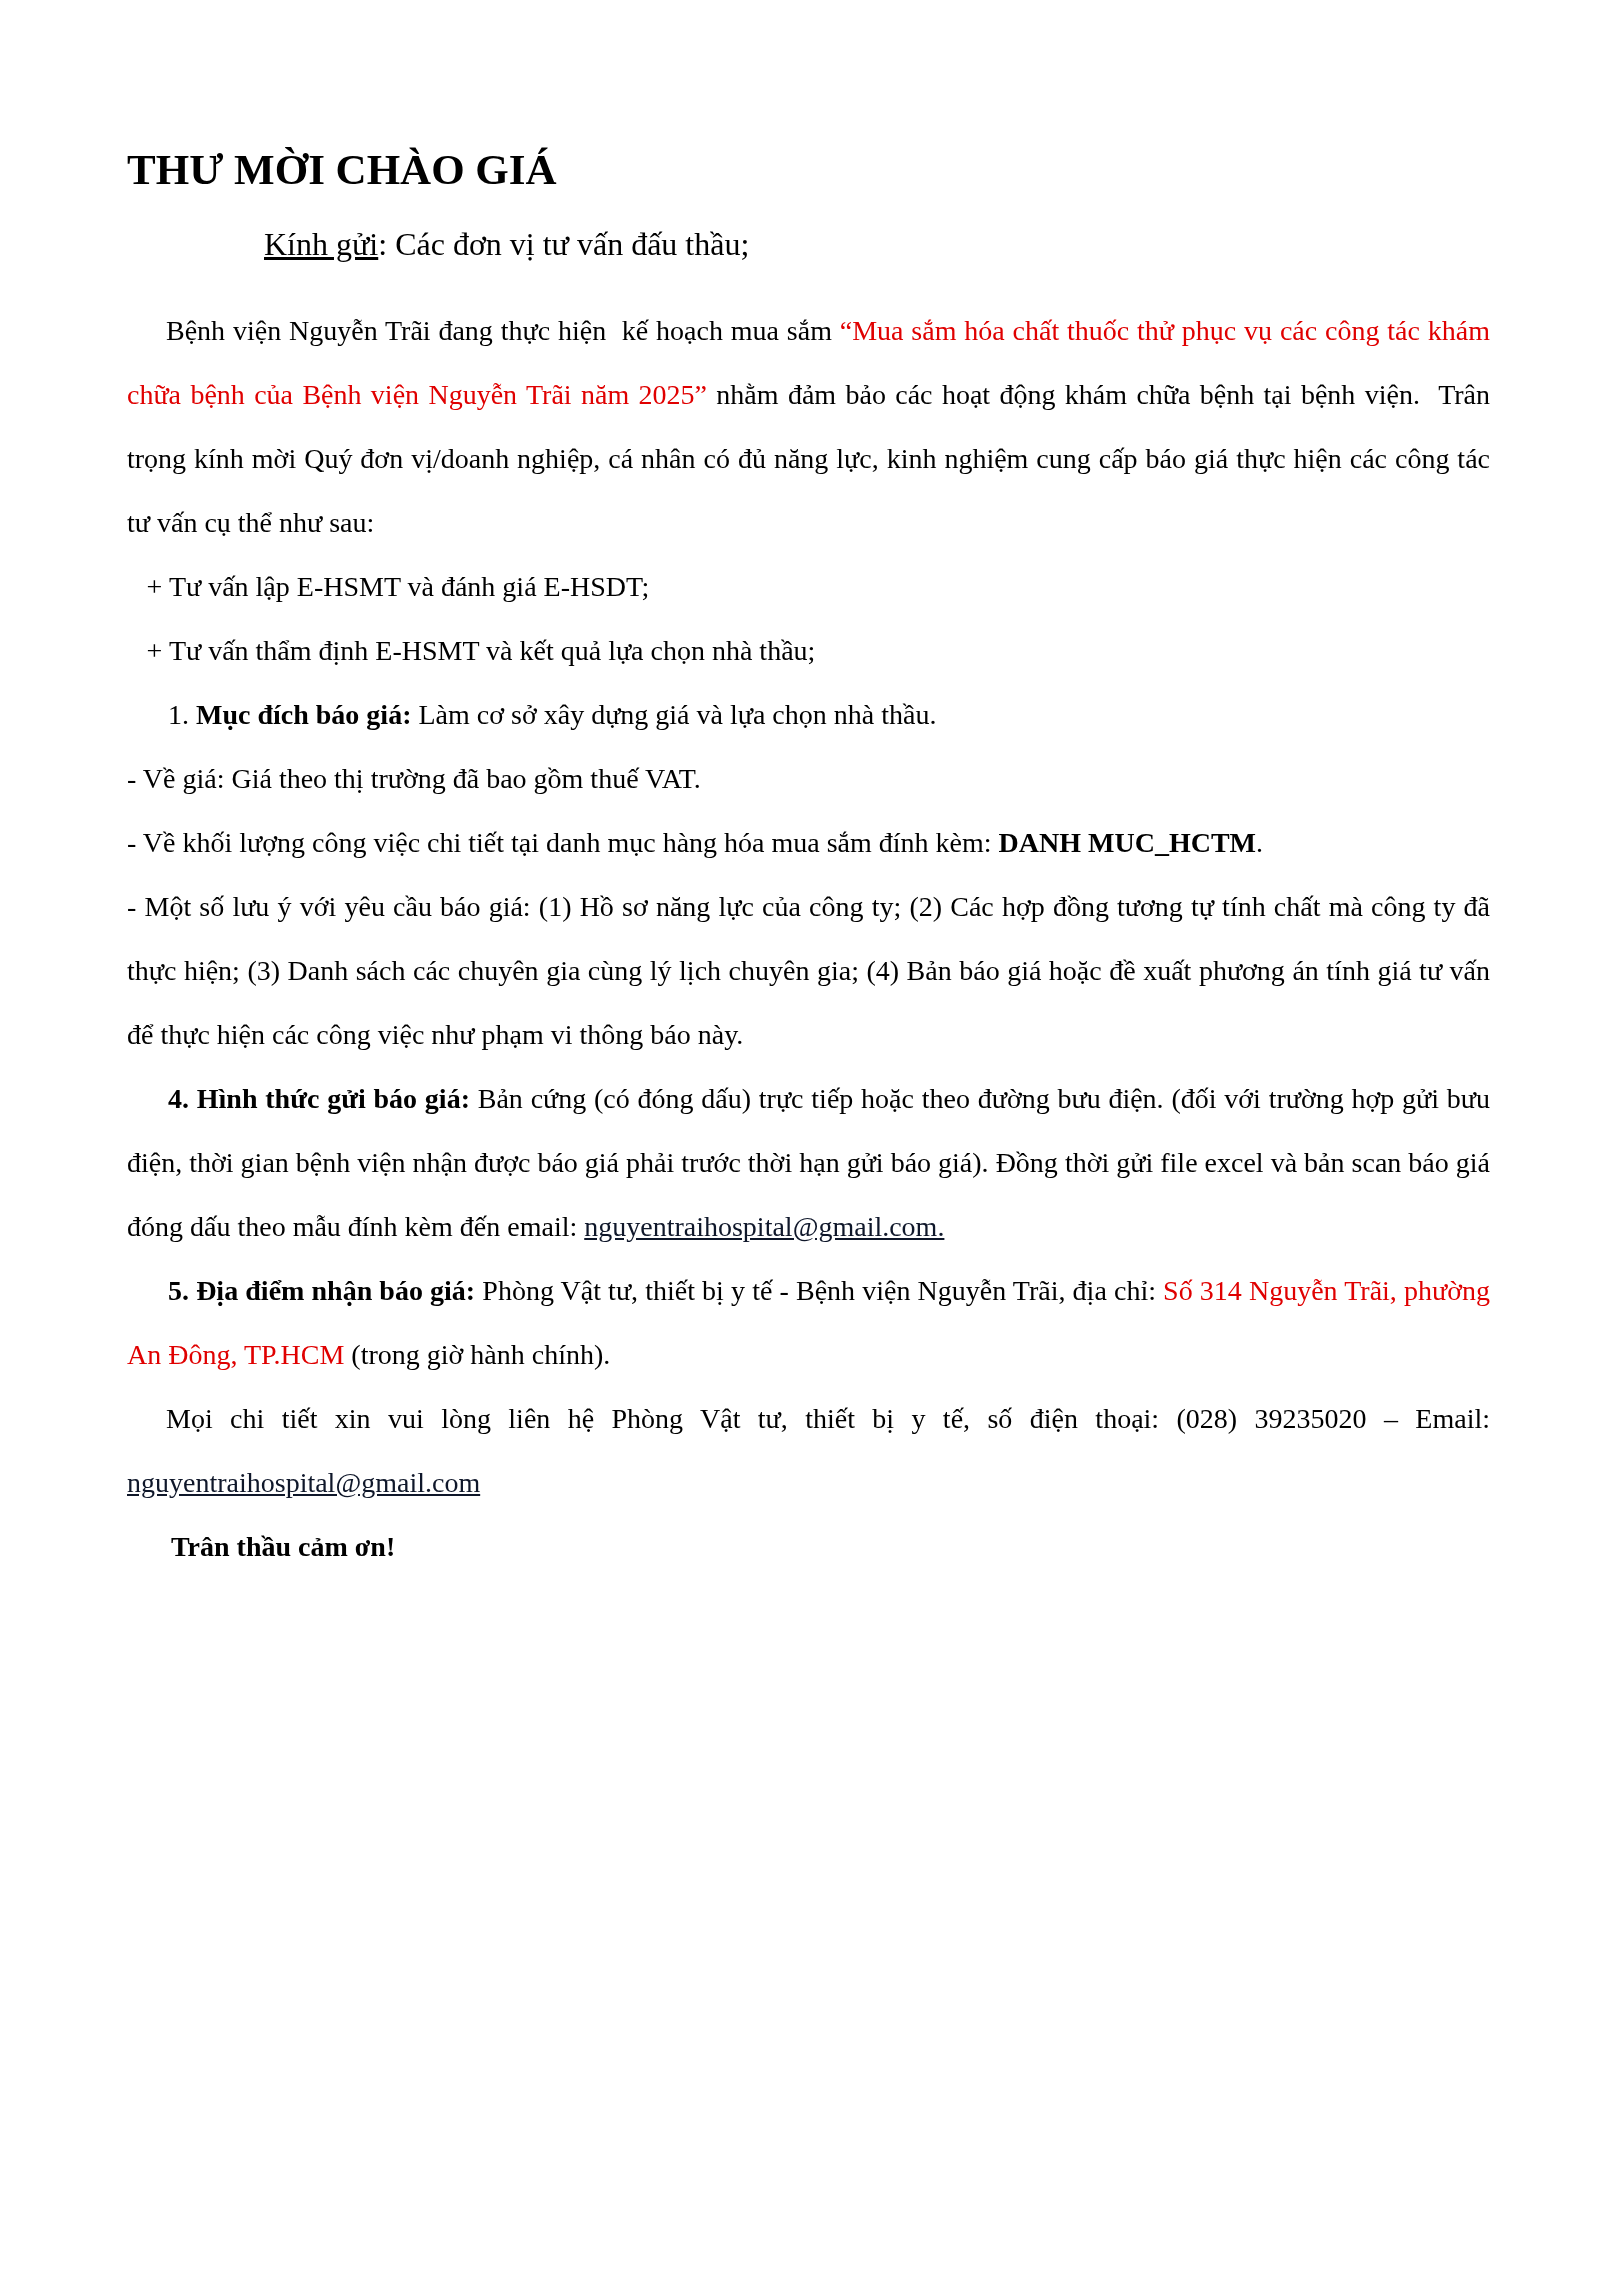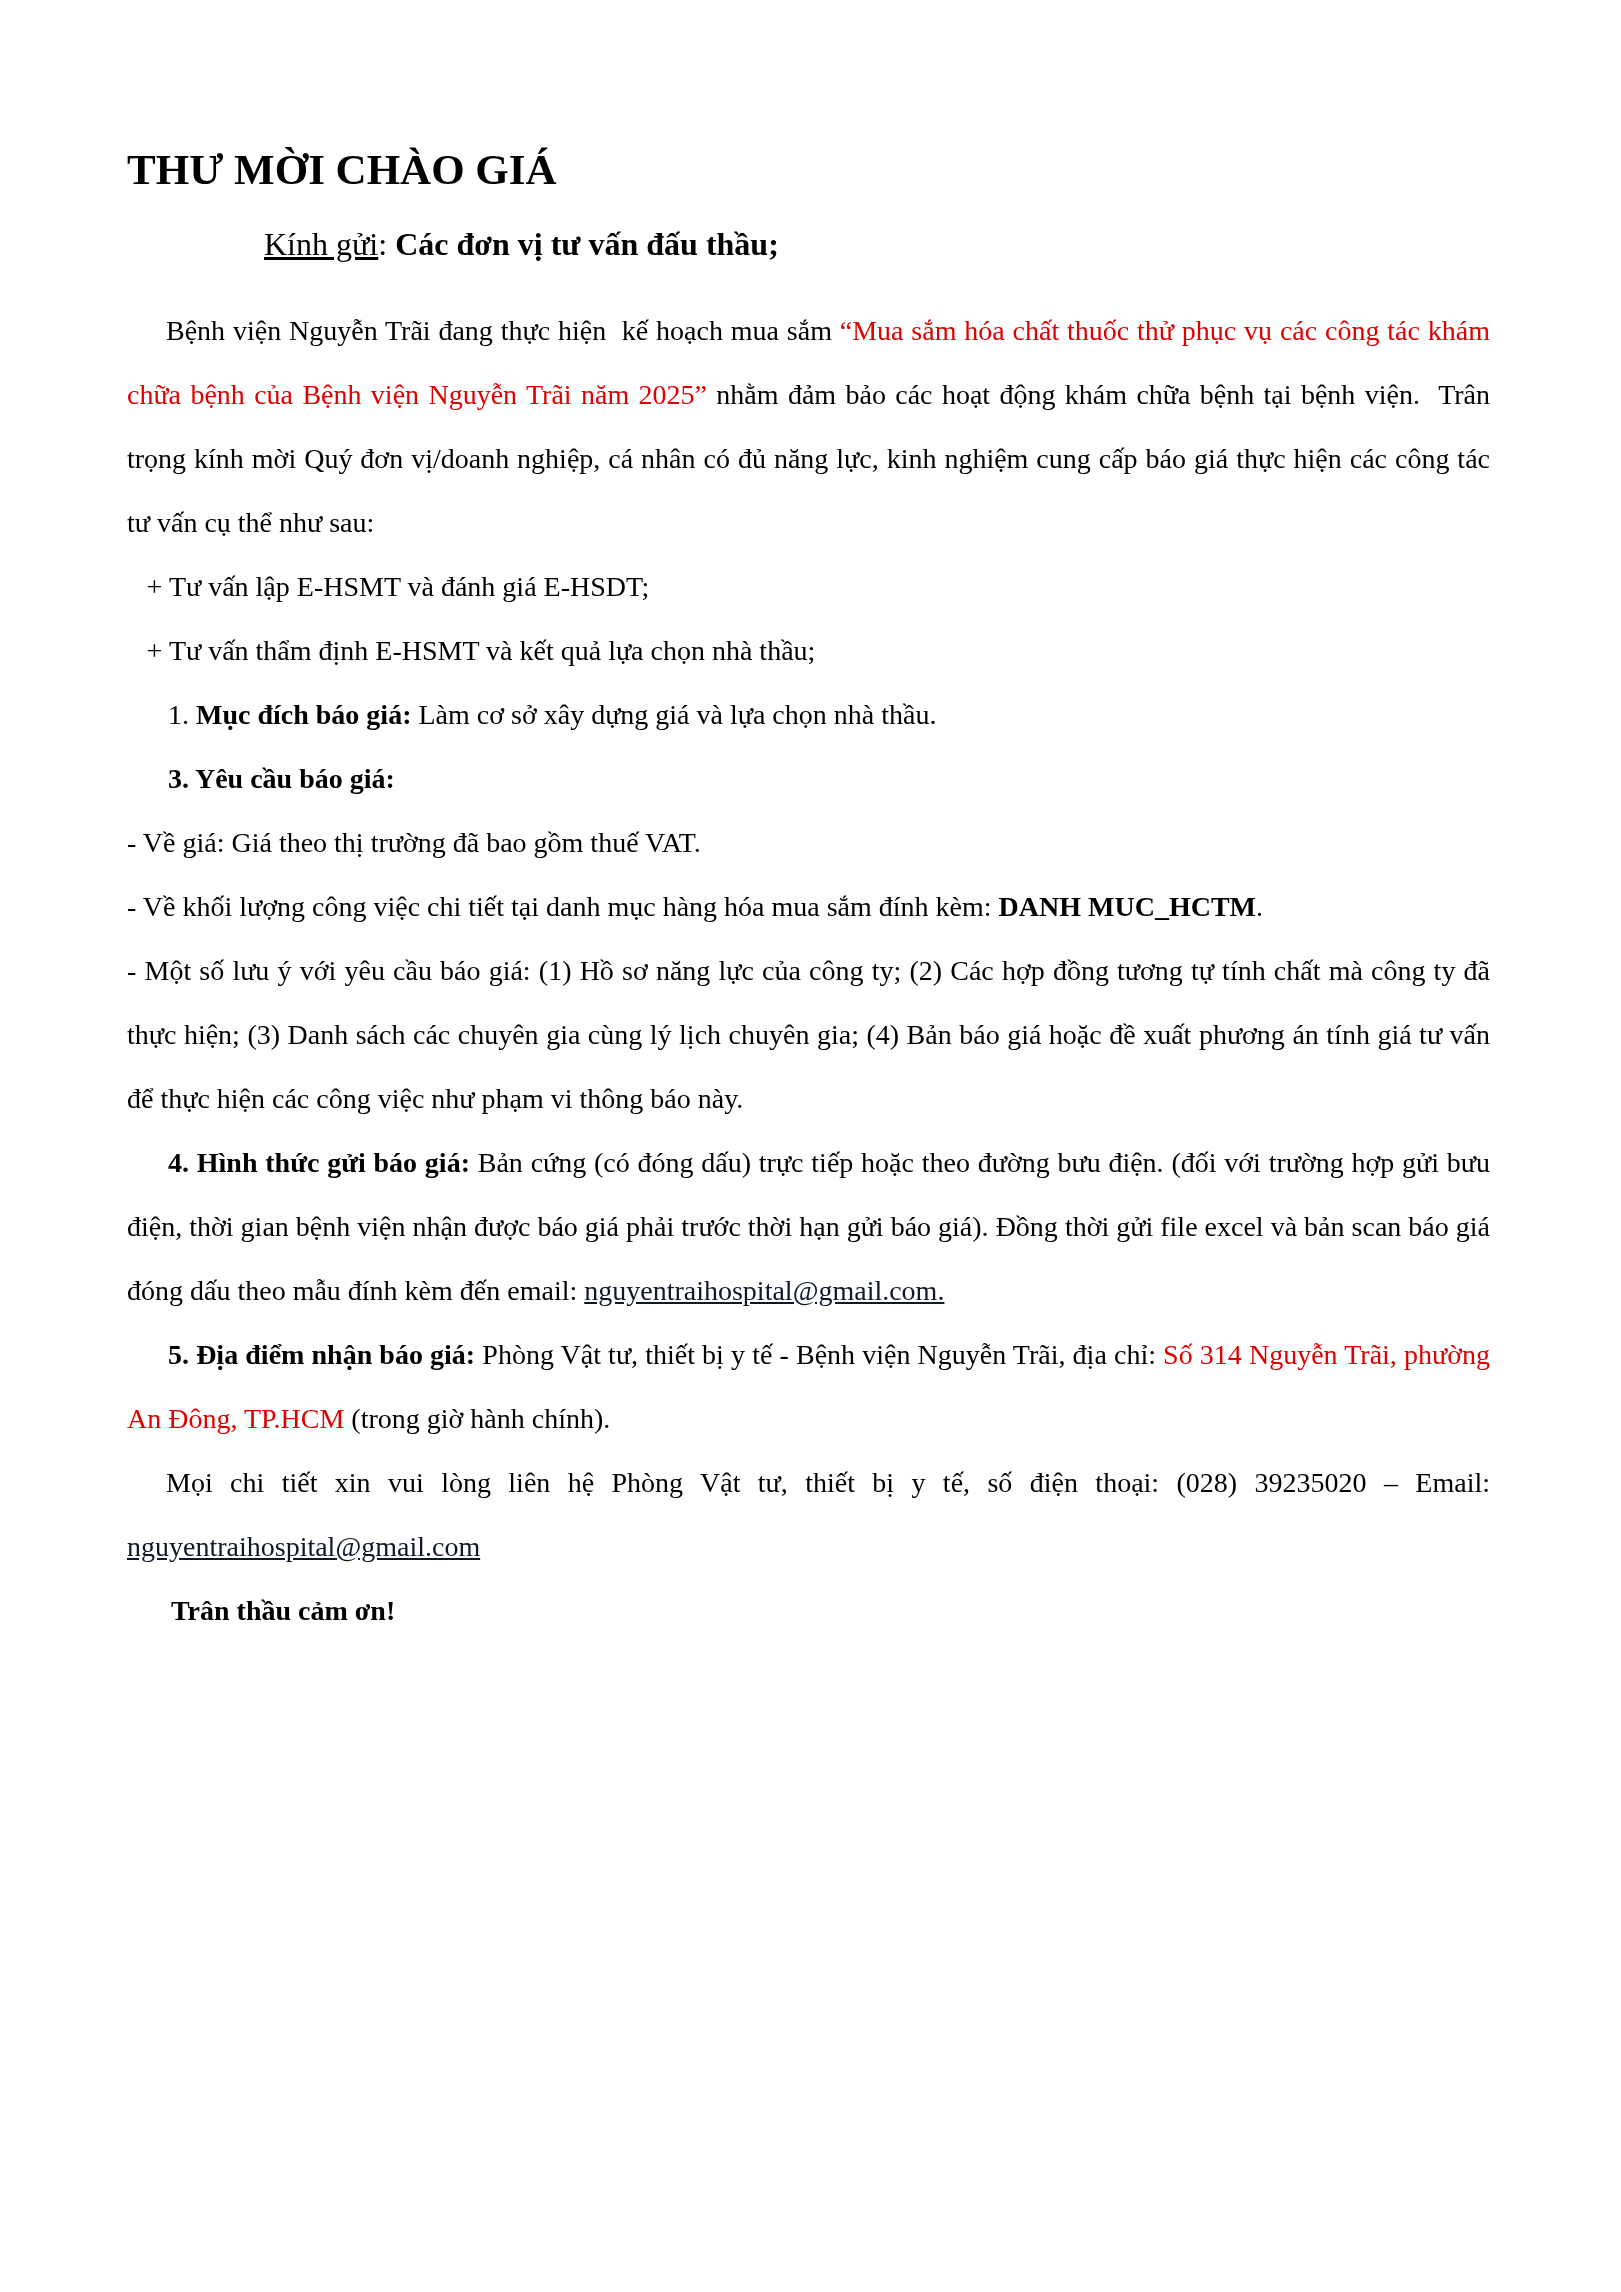--- a/index.html
+++ b/index.html
@@ -19,21 +19,21 @@
     font-size: 43px;
     font-weight: bold;
     margin: 0 0 17.6px 0;
   }
   .salutation {
     font-size: 32px;
     line-height: 64px;
     margin: 0 0 0 137px;
   }
   .salutation .label { text-decoration: underline; }
-  .salutation .recipient { font-weight: bold; }
+  .salutation .recipient { font-weight: normal; }
   .para {
     font-size: 28px;
     line-height: 64px;
     text-align: justify;
     white-space: pre-wrap;
     margin: 0;
   }
   .intro { margin-top: 23.5px; text-indent: 39px; }
   .service { padding-left: 19.6px; text-align: left; }
   .ind { text-indent: 41px; }
@@ -58,21 +58,20 @@
 
   <p class="para intro"><span>Bệnh viện Nguyễn Trãi đang thực hiện  kế hoạch mua sắm </span><span class="red">“Mua sắm hóa chất thuốc thử phục vụ các công tác khám chữa bệnh của Bệnh viện Nguyễn Trãi năm 2025”</span><span> nhằm đảm bảo các hoạt động khám chữa bệnh tại bệnh viện.  Trân trọng kính mời Quý đơn vị/doanh nghiệp, cá nhân có đủ năng lực, kinh nghiệm cung cấp báo giá thực hiện các công tác tư vấn cụ thể như sau:</span></p>
 
   <p class="para service"><span>+ Tư vấn lập E-HSMT và đánh giá E-HSDT;</span></p>
 
   <p class="para service"><span>+ Tư vấn thẩm định E-HSMT và kết quả lựa chọn nhà thầu;</span></p>
 
   <p class="para ind"><span>1. </span><span class="b">Mục đích báo giá:</span><span> Làm cơ sở xây dựng giá và lựa chọn nhà thầu.</span></p>
 
 
-  <p class="para ind"><span class="b">3. Yêu cầu báo giá:</span></p>
 
   <p class="para"><span>- Về giá: Giá theo thị trường đã bao gồm thuế VAT.</span></p>
 
   <p class="para"><span>- Về khối lượng công việc chi tiết tại danh mục hàng hóa mua sắm đính kèm: </span><span class="b">DANH MUC_HCTM</span><span>.</span></p>
 
   <p class="para"><span>- Một số lưu ý với yêu cầu báo giá: (1) Hồ sơ năng lực của công ty; (2) Các hợp đồng tương tự tính chất mà công ty đã thực hiện; (3) Danh sách các chuyên gia cùng lý lịch chuyên gia; (4) Bản báo giá hoặc đề xuất phương án tính giá tư vấn để thực hiện các công việc như phạm vi thông báo này.</span></p>
 
   <p class="para ind"><span class="b">4. Hình thức gửi báo giá: </span><span>Bản cứng (có đóng dấu) trực tiếp hoặc theo đường bưu điện. (đối với trường hợp gửi bưu điện, thời gian bệnh viện nhận được báo giá phải trước thời hạn gửi báo giá). Đồng thời gửi file excel và bản scan báo giá đóng dấu theo mẫu đính kèm đến email: </span><a class="link">nguyentraihospital@gmail.com.</a></p>
 
   <p class="para ind"><span class="b">5. Địa điểm nhận báo giá: </span><span>Phòng Vật tư, thiết bị y tế - Bệnh viện Nguyễn Trãi, địa chỉ: </span><span class="red">Số 314 Nguyễn Trãi, phường An Đông, TP.HCM </span><span>(trong giờ hành chính).</span></p>

